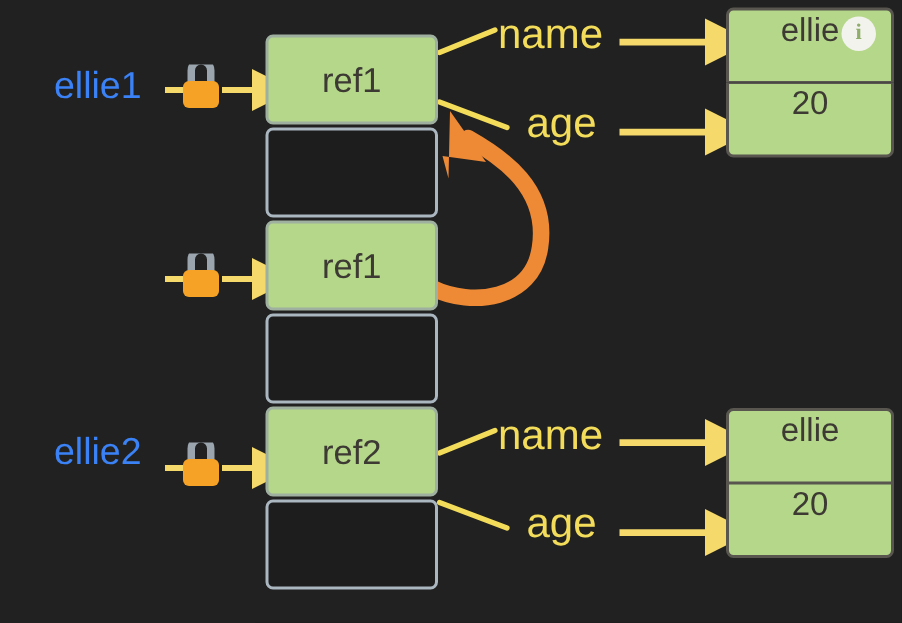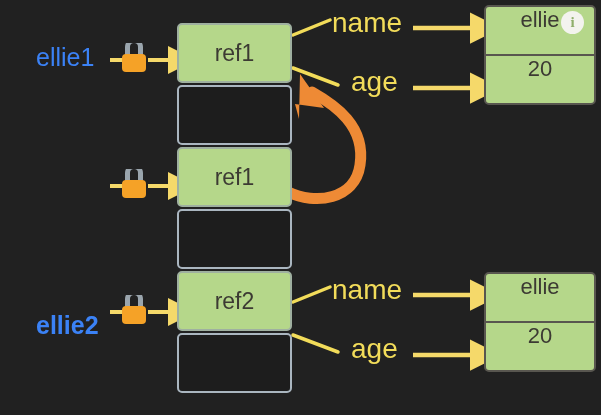--- a/index.html
+++ b/index.html
@@ -114,21 +114,21 @@
   }
   .varlabel {
     position: absolute;
     color: #3b82f6;
     font-size: 25px;
     white-space: nowrap;
     text-align: right;
   }
   #var-ellie1 { left: 36px; top: 43px; }
   #var-ellie3 { left: 36px; top: 169px; }
-  #var-ellie2 { left: 36px; top: 311px; font-weight: bold; }
+  #var-ellie2 { left: 36px; top: 287px; }
 
   #lbl-name1 { left: 332px; top: 7px; }
   #lbl-age1  { left: 351px; top: 66px; }
   #lbl-name2 { left: 332px; top: 274px; }
   #lbl-age2  { left: 351px; top: 333px; }
 
   
   .lockgrp {
     position: absolute;
     width: 66px;

